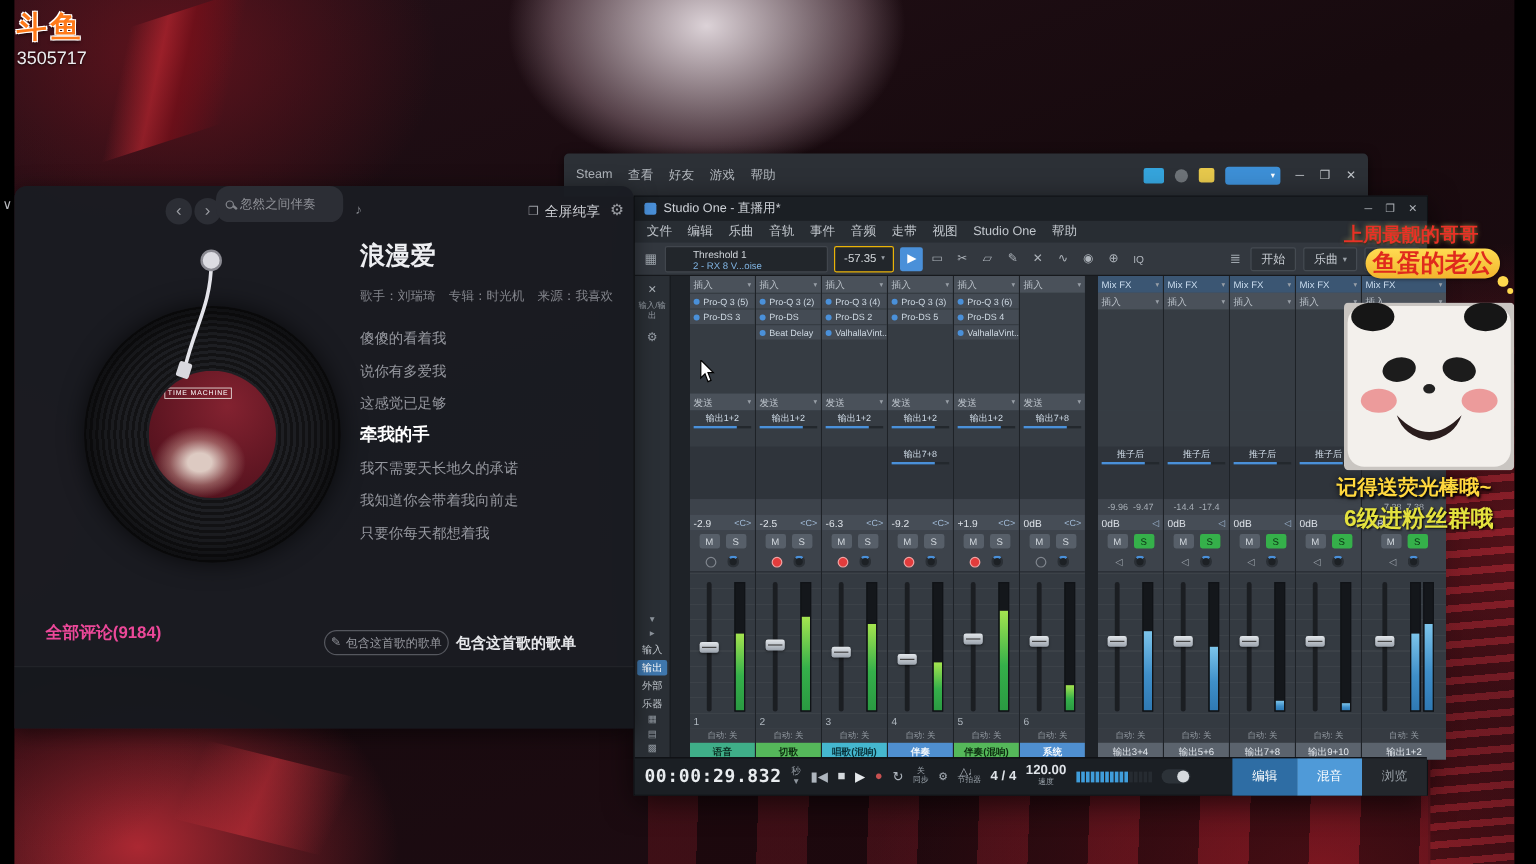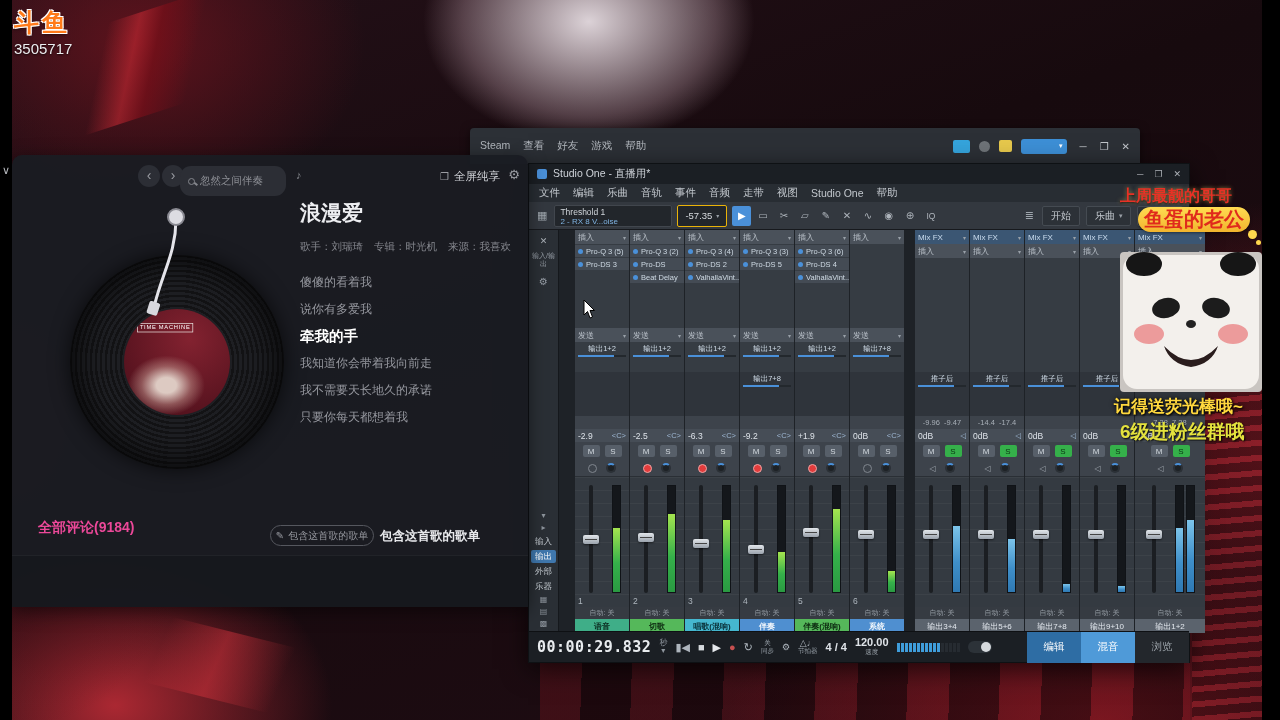--- a/index.html
+++ b/index.html
@@ -33,21 +33,21 @@
     text-shadow:1px 1px 0 #fff,-1px 1px 0 #fff,1px -1px 0 #fff,-1px -1px 0 #fff,0 2px 3px rgba(0,0,0,.5);}
   .douyu-id{font-size:15px;color:#ecedef;margin-top:1px;text-shadow:0 1px 2px rgba(0,0,0,.7);}
   .chev-l{left:2px;top:164px;color:#b9bbc0;font-size:11px;z-index:40;}
 
   
   .player{left:12px;top:155px;width:516px;height:452px;background:rgba(26,28,34,.96);
           border-radius:10px 10px 0 0;z-index:20;box-shadow:0 4px 18px rgba(0,0,0,.5);}
   .player *{box-sizing:border-box;}
   .nav-btn{position:absolute;top:10px;width:22px;height:22px;border-radius:50%;background:#2c2e35;
            color:#9b9da3;font-size:14px;line-height:20px;text-align:center;}
-  .search{position:absolute;left:168px;top:11px;width:106px;height:21px;border-radius:11px;background:#2c2e35;
+  .search{position:absolute;left:168px;top:0;width:106px;height:21px;border-radius:11px;background:#2c2e35;
           color:#8e9096;font-size:10.5px;display:flex;align-items:center;gap:5px;padding:15px 8px;white-space:nowrap;}
   .mag{width:7px;height:7px;border:1.5px solid #84868c;border-radius:50%;position:relative;flex:none;}
   .mag::after{content:'';position:absolute;width:4px;height:1.5px;background:#84868c;right:-4px;bottom:-1px;transform:rotate(40deg);}
   .srch-ex{position:absolute;left:284px;top:14px;color:#84868c;font-size:11px;}
   .fullsc{position:absolute;right:28px;top:14px;font-size:11.5px;color:#cbcdd2;display:flex;gap:5px;align-items:center;}
   .fullsc .fic{font-size:10px;color:#9b9da3;}
   .pgear{position:absolute;right:8px;top:12px;color:#9b9da3;font-size:13px;}
 
   .disc{position:absolute;left:58px;top:100px;width:214px;height:214px;border-radius:50%;
         background:repeating-radial-gradient(circle at 50% 50%, #131315 0 2.5px, #1e1f23 2.5px 5px);
@@ -90,21 +90,21 @@
   
   .s1{left:528px;top:163px;width:662px;height:500px;background:#23272c;z-index:15;
       border:1px solid #0e1114;box-sizing:border-box;box-shadow:0 6px 24px rgba(0,0,0,.65);}
   .s1 *{box-sizing:border-box;}
   .s1-title{height:20px;background:#1b1f24;display:flex;align-items:center;padding:0 8px;font-size:10.5px;color:#ced2d8;}
   .s1-appicon{width:10px;height:10px;background:#4a90d9;border-radius:2px;margin-right:6px;flex:none;}
   .s1-wc{margin-left:auto;display:flex;gap:11px;font-size:9px;color:#aeb2b8;}
   .s1-menu{height:18px;background:#282d33;display:flex;gap:13px;padding:0 10px;align-items:center;font-size:10.5px;color:#c2c7cd;}
   .s1-tools{height:28px;background:#33383f;border-bottom:1px solid #17191d;display:flex;align-items:center;padding:0 6px;gap:5px;}
   .tl-ic{color:#9fa6ad;font-size:11px;padding:0 2px;}
-  .thr-box{width:118px;height:22px;background:#22262b;border:1px solid #41464d;border-radius:2px;padding:2px 5px;line-height:9px;}
+  .thr-box{width:136px;height:22px;background:#22262b;border:1px solid #41464d;border-radius:2px;padding:2px 22px;line-height:9px;}
   .thr-box .l1{font-size:8.5px;color:#d0d5da;}
   .thr-box .l2{font-size:8px;color:#7fb2e0;}
   .val-box{width:50px;height:22px;background:#22262b;border:1px solid #eab308;border-radius:2px;font-size:9.5px;color:#d6dade;
            display:flex;align-items:center;justify-content:center;gap:4px;}
   .tool{width:19px;height:20px;display:flex;align-items:center;justify-content:center;color:#aeb4bb;font-size:10px;border-radius:2px;}
   .tool.sel{background:#4a90d9;color:#fff;}
   .tool.iq{font-size:8.5px;letter-spacing:0;}
   .tools-right{margin-left:auto;display:flex;align-items:center;gap:6px;}
   .page-btn{height:20px;padding:0 8px;border:1px solid #454b52;border-radius:2px;font-size:10px;color:#c6cbd1;
             display:flex;align-items:center;gap:4px;background:#2c3137;}
@@ -253,23 +253,24 @@
     <div class="song">
       <div class="s-title">浪漫爱</div>
       <div class="s-meta">
         <span>歌手：刘瑞琦</span>
         <span>专辑：时光机</span>
         <span>来源：我喜欢</span>
       </div>
       <div class="lyrics" id="lyrics">
           <div class="lyr">傻傻的看着我</div>
           <div class="lyr">说你有多爱我</div>
+          <div class="lyr">这感觉已足够</div>
           <div class="lyr cur">牵我的手</div>
+          <div class="lyr">我不需要天长地久的承诺</div>
           <div class="lyr">我知道你会带着我向前走</div>
-          <div class="lyr">我不需要天长地久的承诺</div>
           <div class="lyr">只要你每天都想着我</div>
         </div>
     </div>
 
     <div class="c-header">全部评论(9184)</div>
     <div class="c-pill">
       <span>✎</span>
       <span>包含这首歌的歌单</span>
     </div>
     <div class="c-playlist">包含这首歌的歌单</div>

